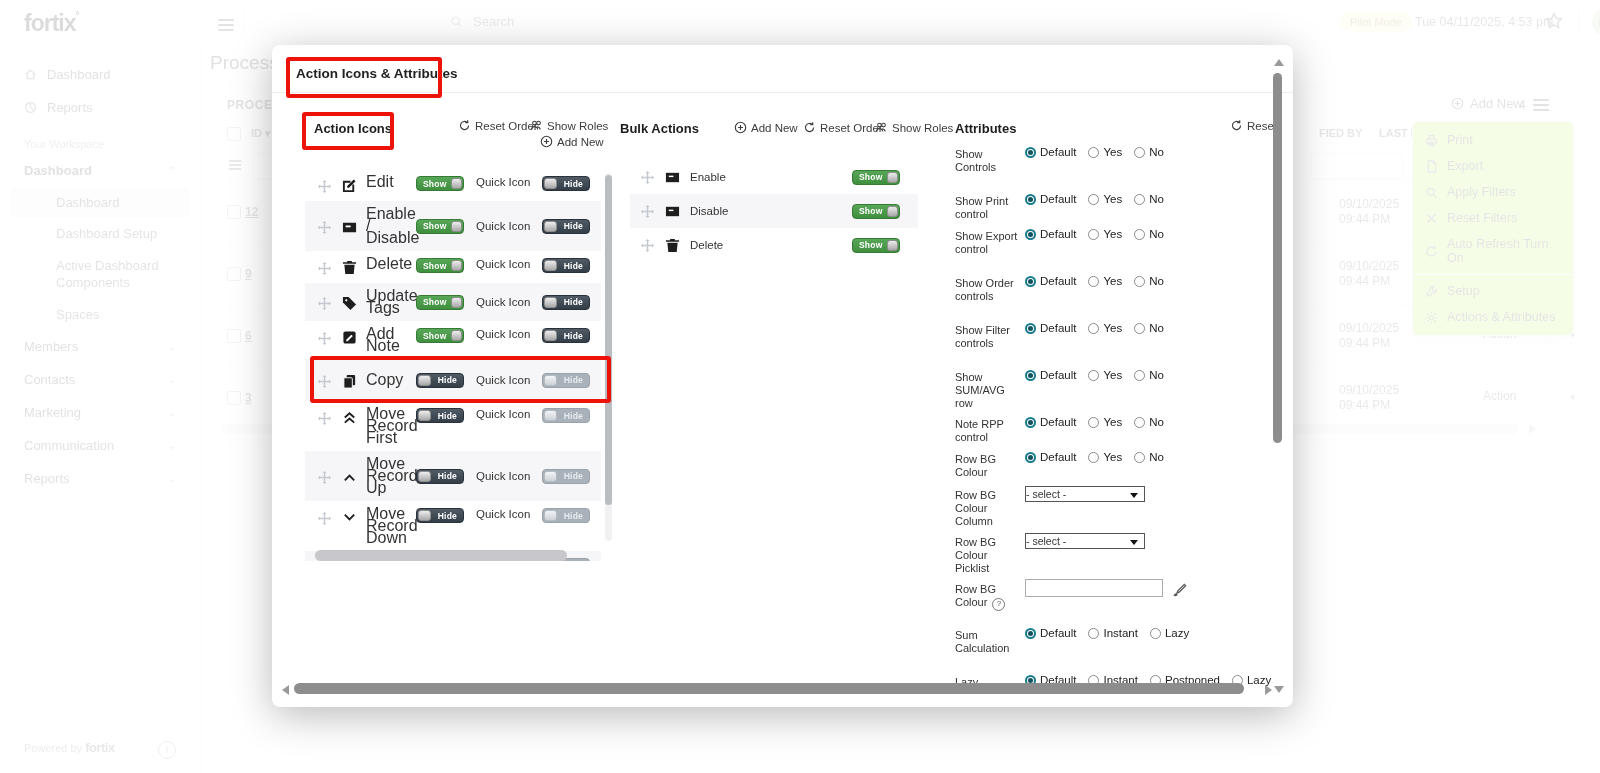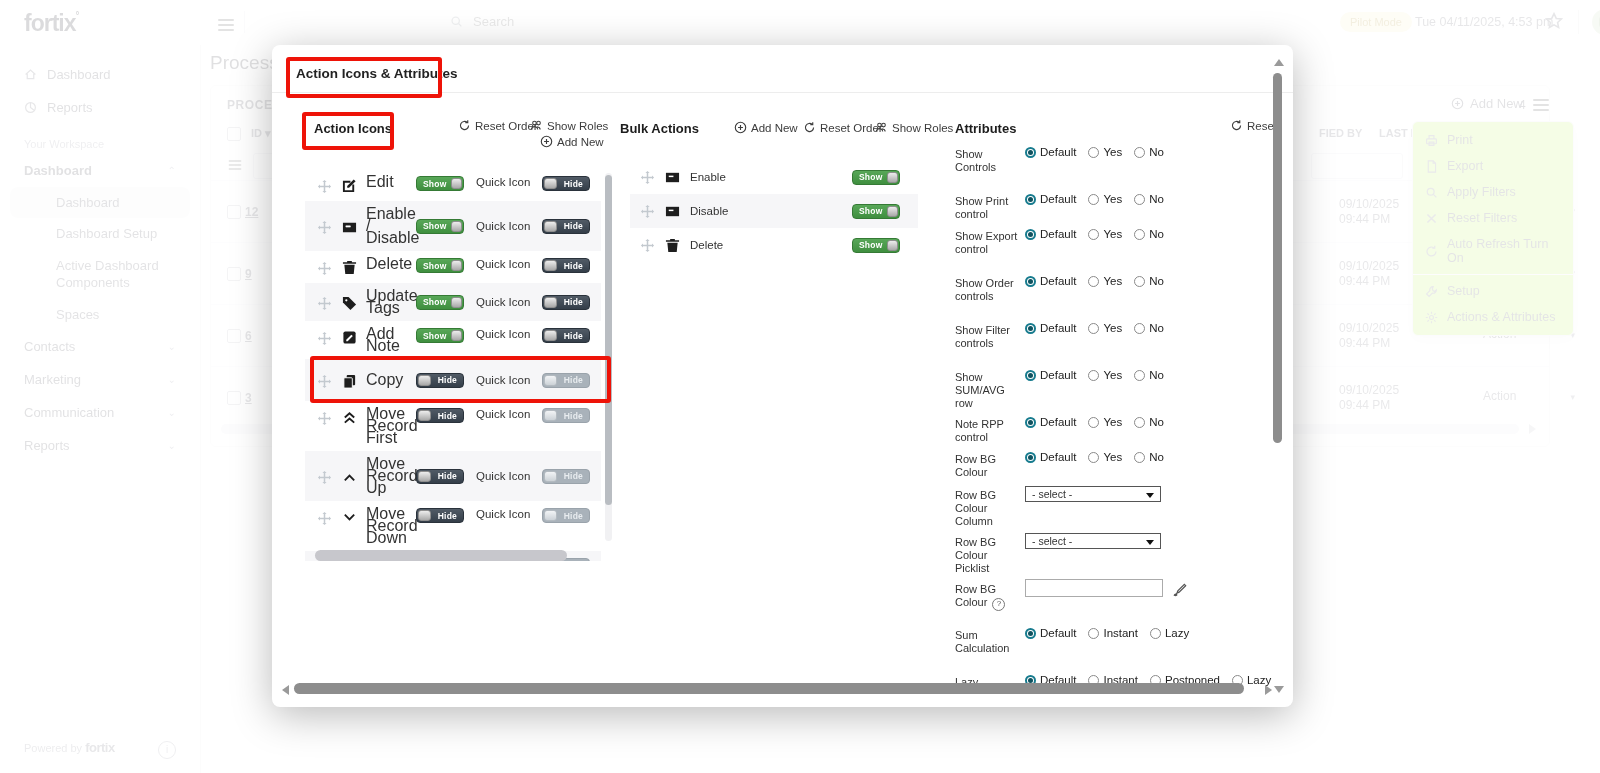--- a/index.html
+++ b/index.html
@@ -89,22 +89,22 @@
   .blbl{font-size:11.5px;color:#333;margin-left:10px;flex:1;}
   
   .attlbl{position:absolute;left:0;width:66px;font-size:11px;color:#333;line-height:13px;}
   .attrow{position:absolute;left:683px;width:320px;}
   .opts{position:absolute;left:70px;top:-2px;display:flex;gap:12px;align-items:center;white-space:nowrap;}
   .opt{display:inline-flex;align-items:center;gap:4px;}
   .radio{width:11px;height:11px;border:1.2px solid #8a8a8a;border-radius:50%;box-sizing:border-box;background:#fff;}
   .radio.sel{border:2px solid #177b8e;display:flex;align-items:center;justify-content:center;}
   .radio.sel::after{content:"";width:5px;height:5px;border-radius:50%;background:#10525f;}
   .optlab{font-size:11.5px;color:#222;}
-  .sel-box{position:absolute;left:70px;top:-3px;width:136px;height:16px;border:1px solid #555;background:#fff;
-    font-size:10.5px;color:#333;line-height:15px;padding-left:6px;box-sizing:border-box;cursor:pointer;}
+  .sel-box{position:absolute;left:70px;top:-3px;width:120px;height:16px;border:1px solid #555;background:#fff;
+    font-size:10.5px;color:#333;line-height:15px;box-sizing:border-box;cursor:pointer;}
   .sel-box .tri{position:absolute;right:6px;top:6px;width:0;height:0;border-left:4.5px solid transparent;
     border-right:4.5px solid transparent;border-top:5px solid #111;}
   .txt-in{position:absolute;left:70px;top:-4px;width:138px;height:18px;border:1px solid #ababab;box-sizing:border-box;
     font-size:11px;padding:0 4px;outline:none;}
   .qmark{display:inline-block;width:11px;height:11px;border:1px solid #777;border-radius:50%;font-size:8px;
     line-height:10px;text-align:center;color:#555;margin-left:2px;}
   
   .mvsb{position:absolute;left:1001px;top:10px;width:10px;height:642px;}
   .mvsb .up,.mvsb .dn{position:absolute;left:1px;width:0;height:0;border-left:5px solid transparent;border-right:5px solid transparent;}
   .mvsb .up{top:4px;border-bottom:7px solid #9a9a9a;}
@@ -141,20 +141,24 @@
       <div class="ssec">Your Workspace</div>
       <div class="sitem">
         <span style="font-weight:bold;">Dashboard</span>
         <span class="chev">⌃</span>
       </div>
       <div class="ssub active">Dashboard</div>
       <div class="ssub">Dashboard Setup</div>
       <div class="ssub" style="line-height:17px;">Active Dashboard Components</div>
       <div class="ssub">Spaces</div>
       <div class="sitem">
+          <span>Members</span>
+          <span class="chev">⌄</span>
+        </div>
+      <div class="sitem">
           <span>Contacts</span>
           <span class="chev">⌄</span>
         </div>
       <div class="sitem">
           <span>Marketing</span>
           <span class="chev">⌄</span>
         </div>
       <div class="sitem">
           <span>Communication</span>
           <span class="chev">⌄</span>

